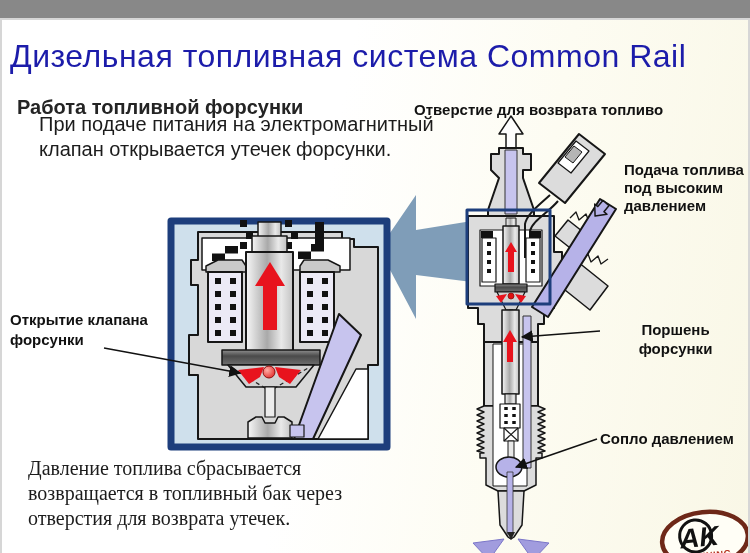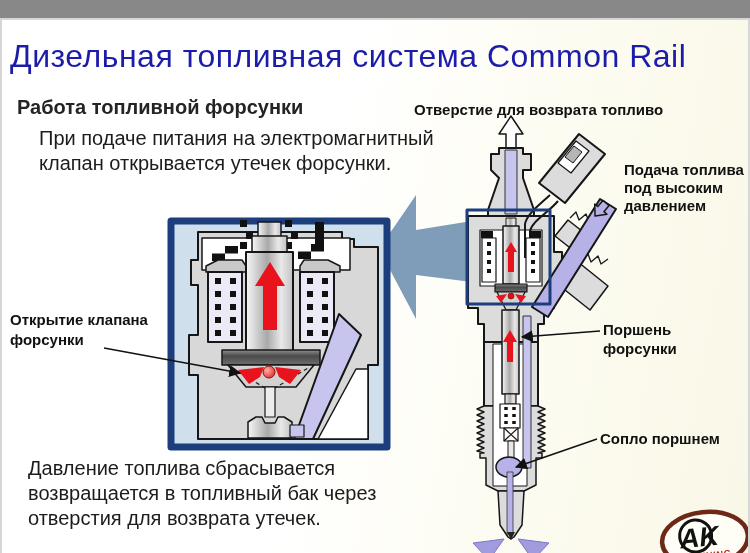--- a/index.html
+++ b/index.html
@@ -16,27 +16,27 @@
   }
   .abs{position:absolute;}
   .title{
     left:8px;top:18px;
     font-size:32px;letter-spacing:.5px;
     color:#1c1caa;white-space:nowrap;
     z-index:3;
   }
   .subtitle{left:15px;top:76px;font-size:20px;color:#242424;z-index:3;font-weight:bold;}
   .para{font-size:20px;line-height:25px;color:#1c1c1c;z-index:3;}
-  .intro{left:37px;top:106px;}
-  .outro{left:26px;top:436px;}
+  .intro{left:37px;top:92px;}
+  .outro{left:26px;top:436px;font-family:Liberation Serif, serif;}
   .callout{font-size:15px;font-weight:bold;color:#111;line-height:19px;z-index:3;}
   .leak{left:412px;top:80px;}
   .supply{left:622px;top:141px;line-height:18px;}
   .valveopen{left:8px;top:290px;line-height:20px;}
-  .piston{left:601px;top:300px;}
+  .piston{left:601px;top:300px;text-align:center;}
   .nozzle{left:598px;top:409px;}
   .diagram-svg{left:0;top:0;z-index:1;}
   .logo{left:656px;top:488px;width:94px;height:62px;z-index:3;transform:rotate(-6deg);}
 </style>
 </head>
 <body>
 
 <div class="slide">
 
   <svg class="abs diagram-svg" width="750" height="553" viewBox="0 0 750 553">
@@ -220,21 +220,21 @@
     <div>под высоким</div>
     <div>давлением</div>
   </div>
 
   <div class="abs callout valveopen">
     <div>Открытие клапана</div>
     <div>форсунки</div>
   </div>
 
   <div class="abs callout piston">Поршень форсунки</div>
-  <div class="abs callout nozzle">Сопло поршнем</div>
+  <div class="abs callout nozzle">Сопло давлением</div>
 
   <div class="abs para outro">
     <div>Давление топлива сбрасывается</div>
     <div>возвращается в топливный бак через</div>
     <div>отверстия для возврата утечек.</div>
   </div>
 
   <div class="abs logo">
     <svg width="94" height="62" viewBox="0 0 94 62">
       <ellipse cx="47" cy="31" rx="43" ry="27" fill="#fffef6" stroke="#6e2818" stroke-width="4.5"></ellipse>

